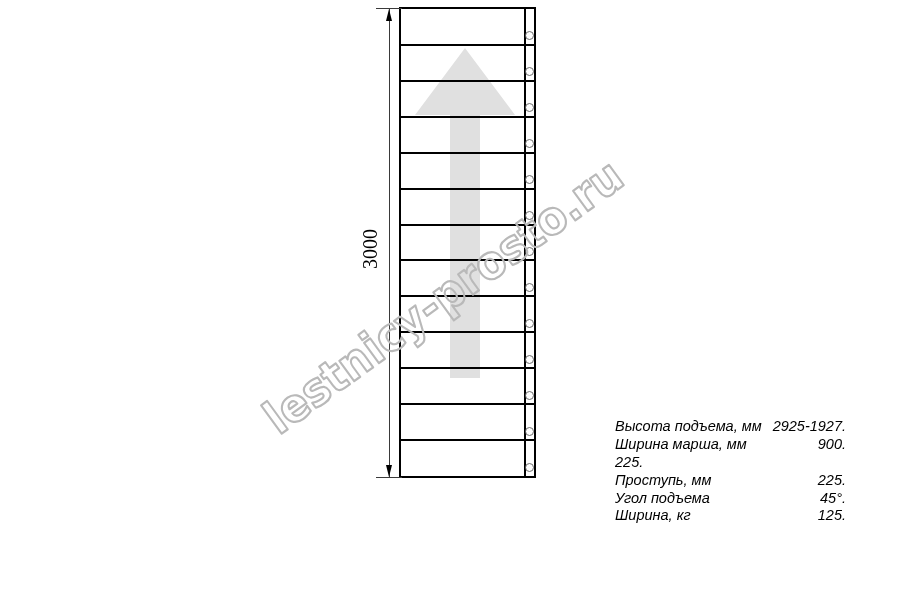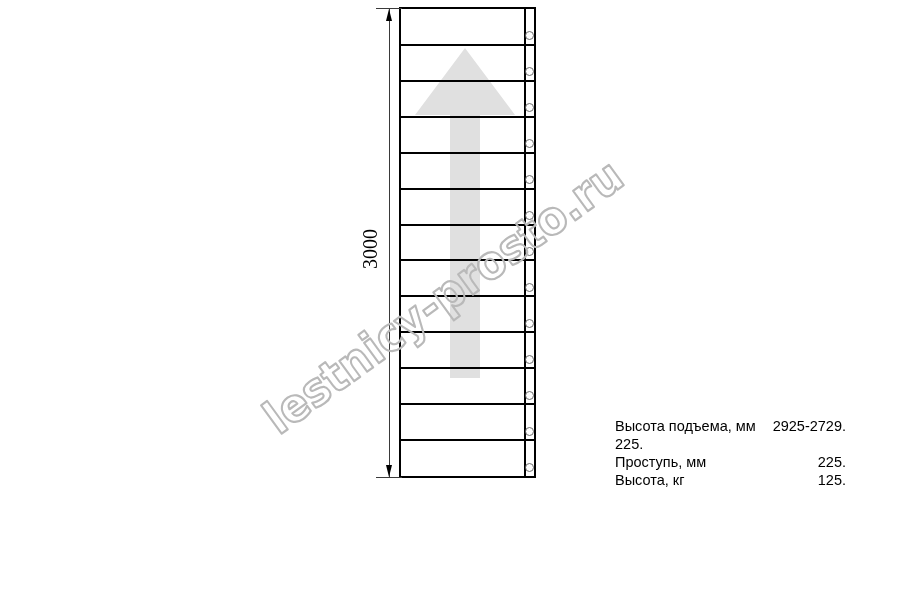--- a/index.html
+++ b/index.html
@@ -26,21 +26,21 @@
              border-left:3.5px solid transparent;border-right:3.5px solid transparent;z-index:2;}
   #dim-arrow-top{top:9px;border-bottom:12px solid #000;}
   #dim-arrow-bottom{top:465px;border-top:12px solid #000;}
   #dim-label{
     position:absolute;left:370px;top:249px;transform:translate(-50%,-50%) rotate(-90deg);
     font-family:"Liberation Serif",serif;font-size:20px;color:#000;white-space:nowrap;z-index:2;
   }
   
   #spec-table{position:absolute;left:615px;top:418px;width:231px;z-index:2;color:#000;}
   .spec-row{display:flex;justify-content:space-between;align-items:flex-start;
-            height:17.9px;font-size:14.5px;line-height:17.9px;}
+            height:17.9px;font-style:italic;font-size:14.5px;line-height:17.9px;}
   .spec-label{white-space:nowrap;}
   .spec-value{white-space:nowrap;text-align:right;}
   
   #watermark-layer{position:absolute;left:0;top:0;width:900px;height:600px;z-index:5;pointer-events:none;}
 </style>
 </head>
 <body>
 
 <div id="canvas">
 
@@ -84,31 +84,39 @@
   <div class="ext-line" id="ext-top"></div>
   <div class="ext-line" id="ext-bottom"></div>
   <div id="dim-line"></div>
   <div class="dim-arrow" id="dim-arrow-top"></div>
   <div class="dim-arrow" id="dim-arrow-bottom"></div>
   <div id="dim-label">3000</div>
 
   <div id="spec-table">
       <div class="spec-row">
         <span class="spec-label">Высота подъема, мм</span>
-        <span class="spec-value">2925-2729.</span>
+        <span class="spec-value">2925-1927.</span>
+      </div>
+      <div class="spec-row">
+        <span class="spec-label">Ширина марша, мм</span>
+        <span class="spec-value">900.</span>
       </div>
       <div class="spec-row">
         <span class="spec-value">225.</span>
       </div>
       <div class="spec-row">
         <span class="spec-label">Проступь, мм</span>
         <span class="spec-value">225.</span>
       </div>
       <div class="spec-row">
-        <span class="spec-label">Высота, кг</span>
+        <span class="spec-label">Угол подъема</span>
+        <span class="spec-value">45°.</span>
+      </div>
+      <div class="spec-row">
+        <span class="spec-label">Ширина, кг</span>
         <span class="spec-value">125.</span>
       </div>
     </div>
 
   <svg id="watermark-layer">
     <text x="451" y="310" transform="rotate(-36 451 307)" text-anchor="middle" font-family="DejaVu Sans, sans-serif" font-weight="bold" font-size="46" fill="none" stroke-width="2.2" stroke-linejoin="round" textLength="430" lengthAdjust="spacingAndGlyphs" stroke="#b9b9b9">lestnicy-prosto.ru</text>
   </svg>
 
 </div>
 

